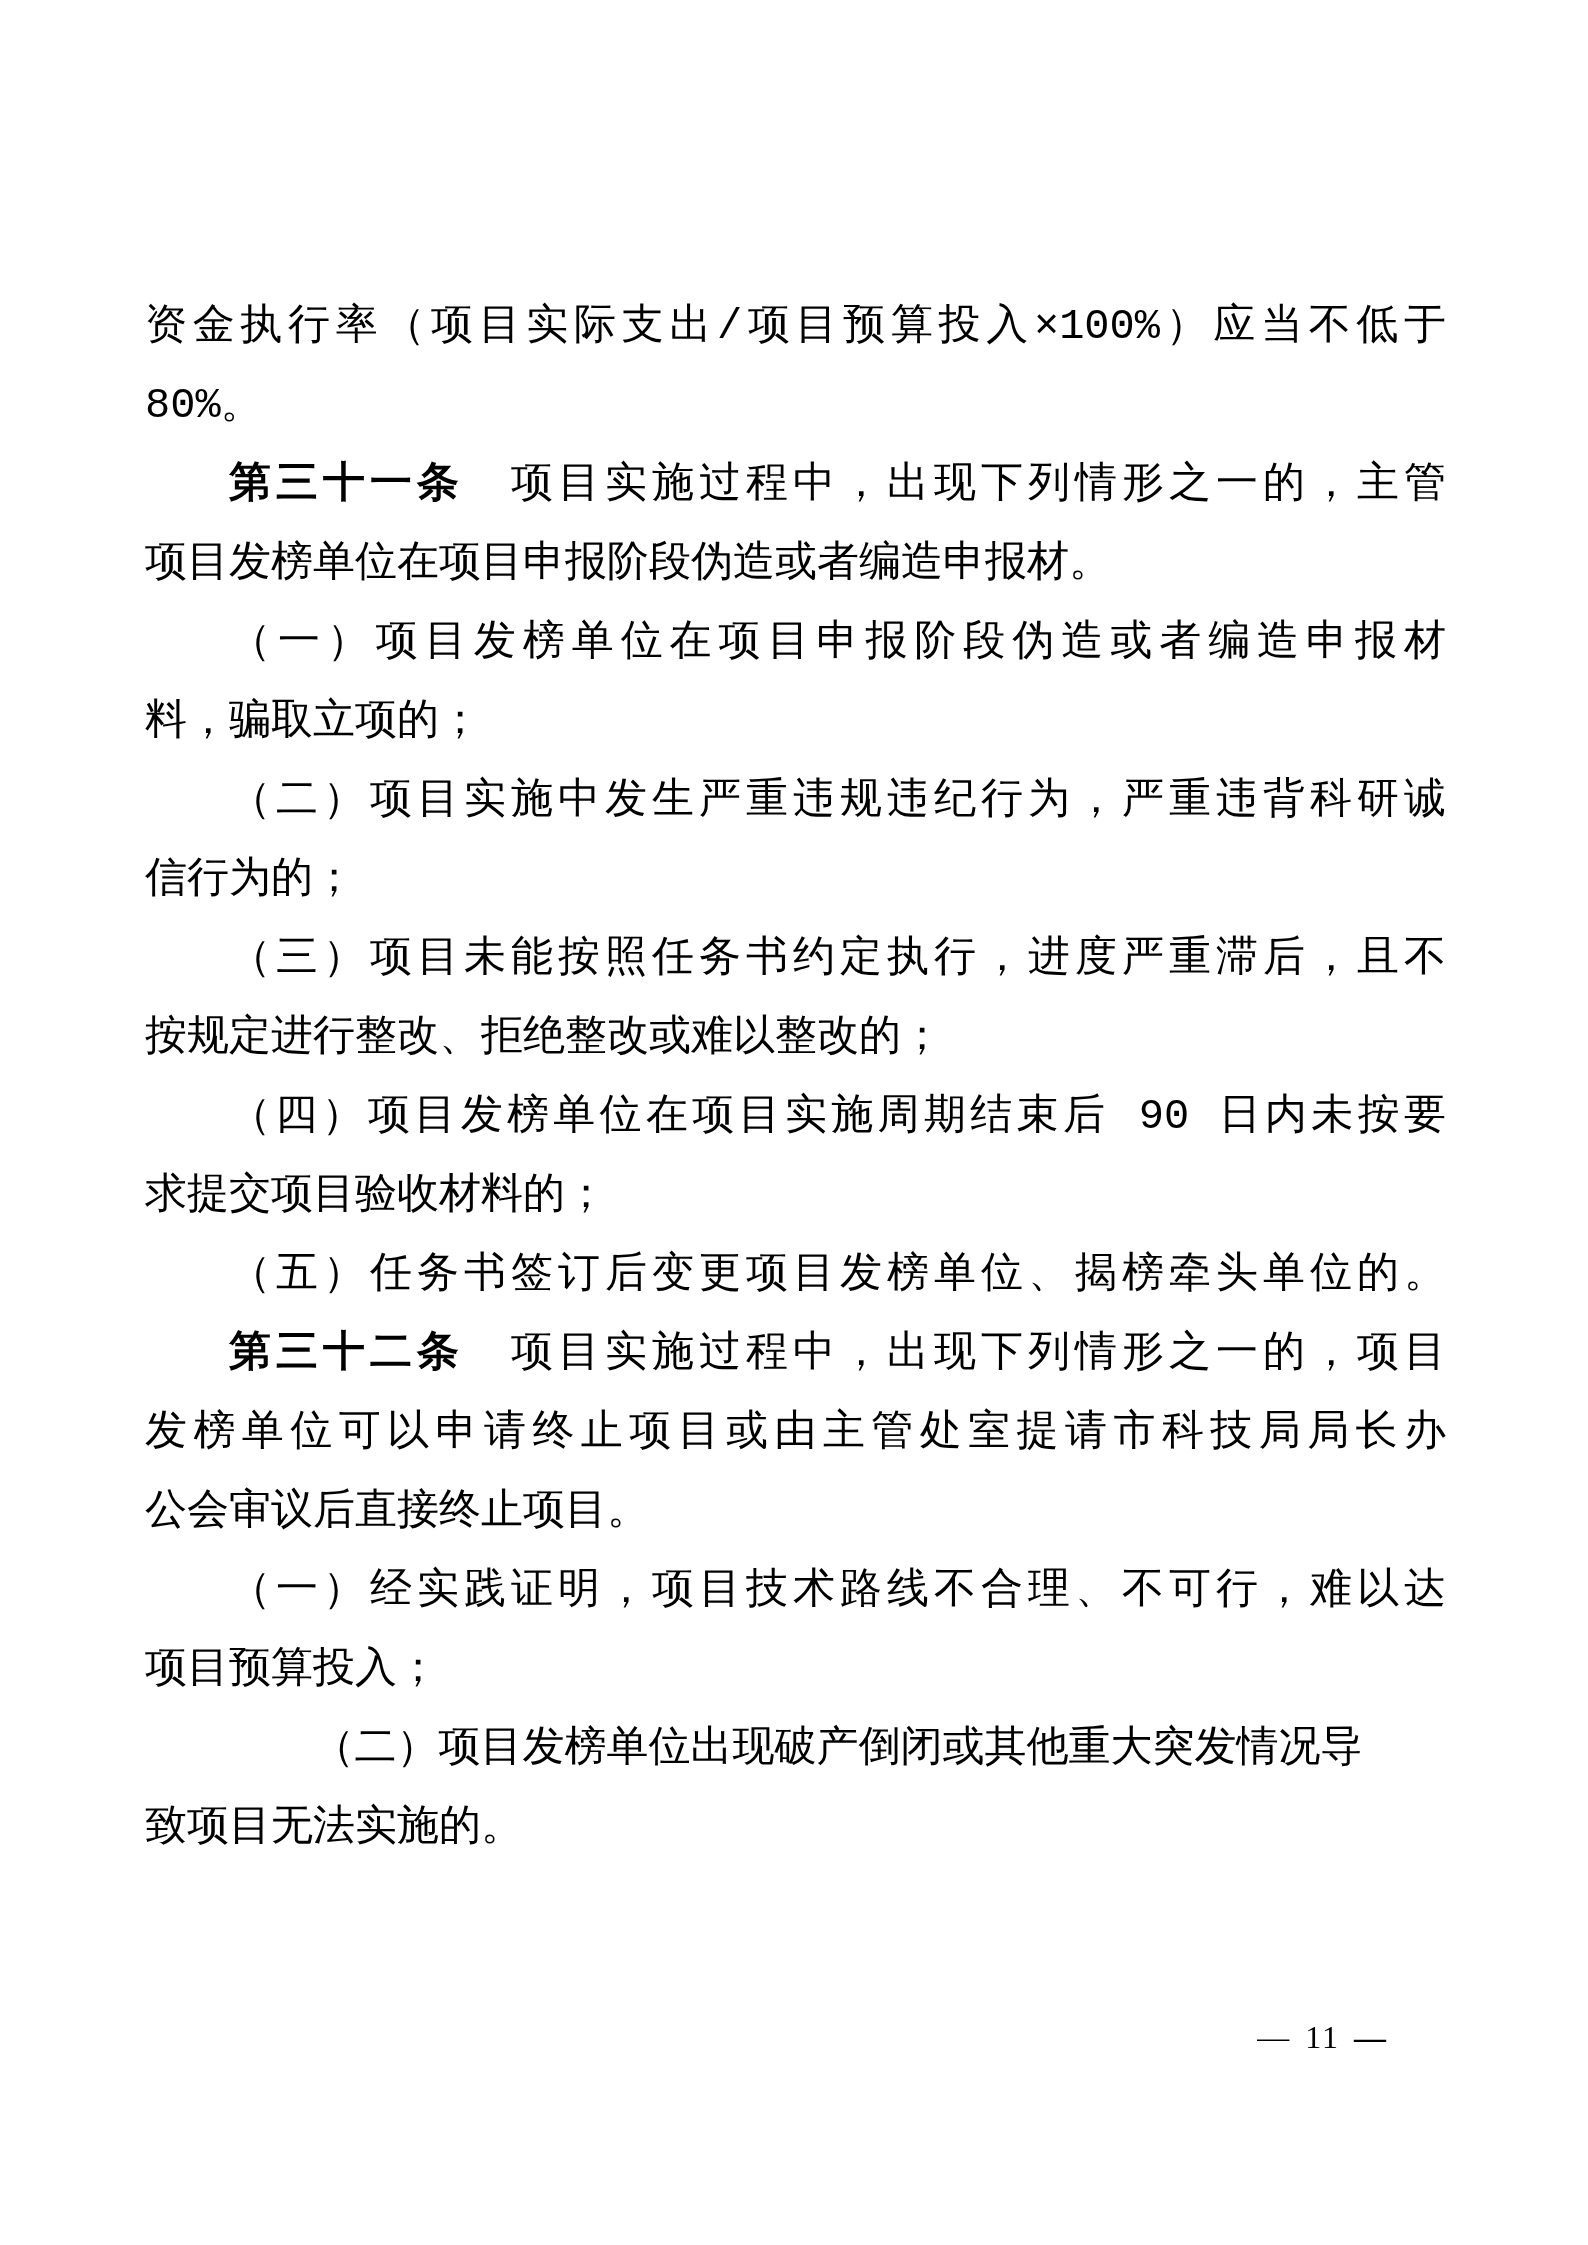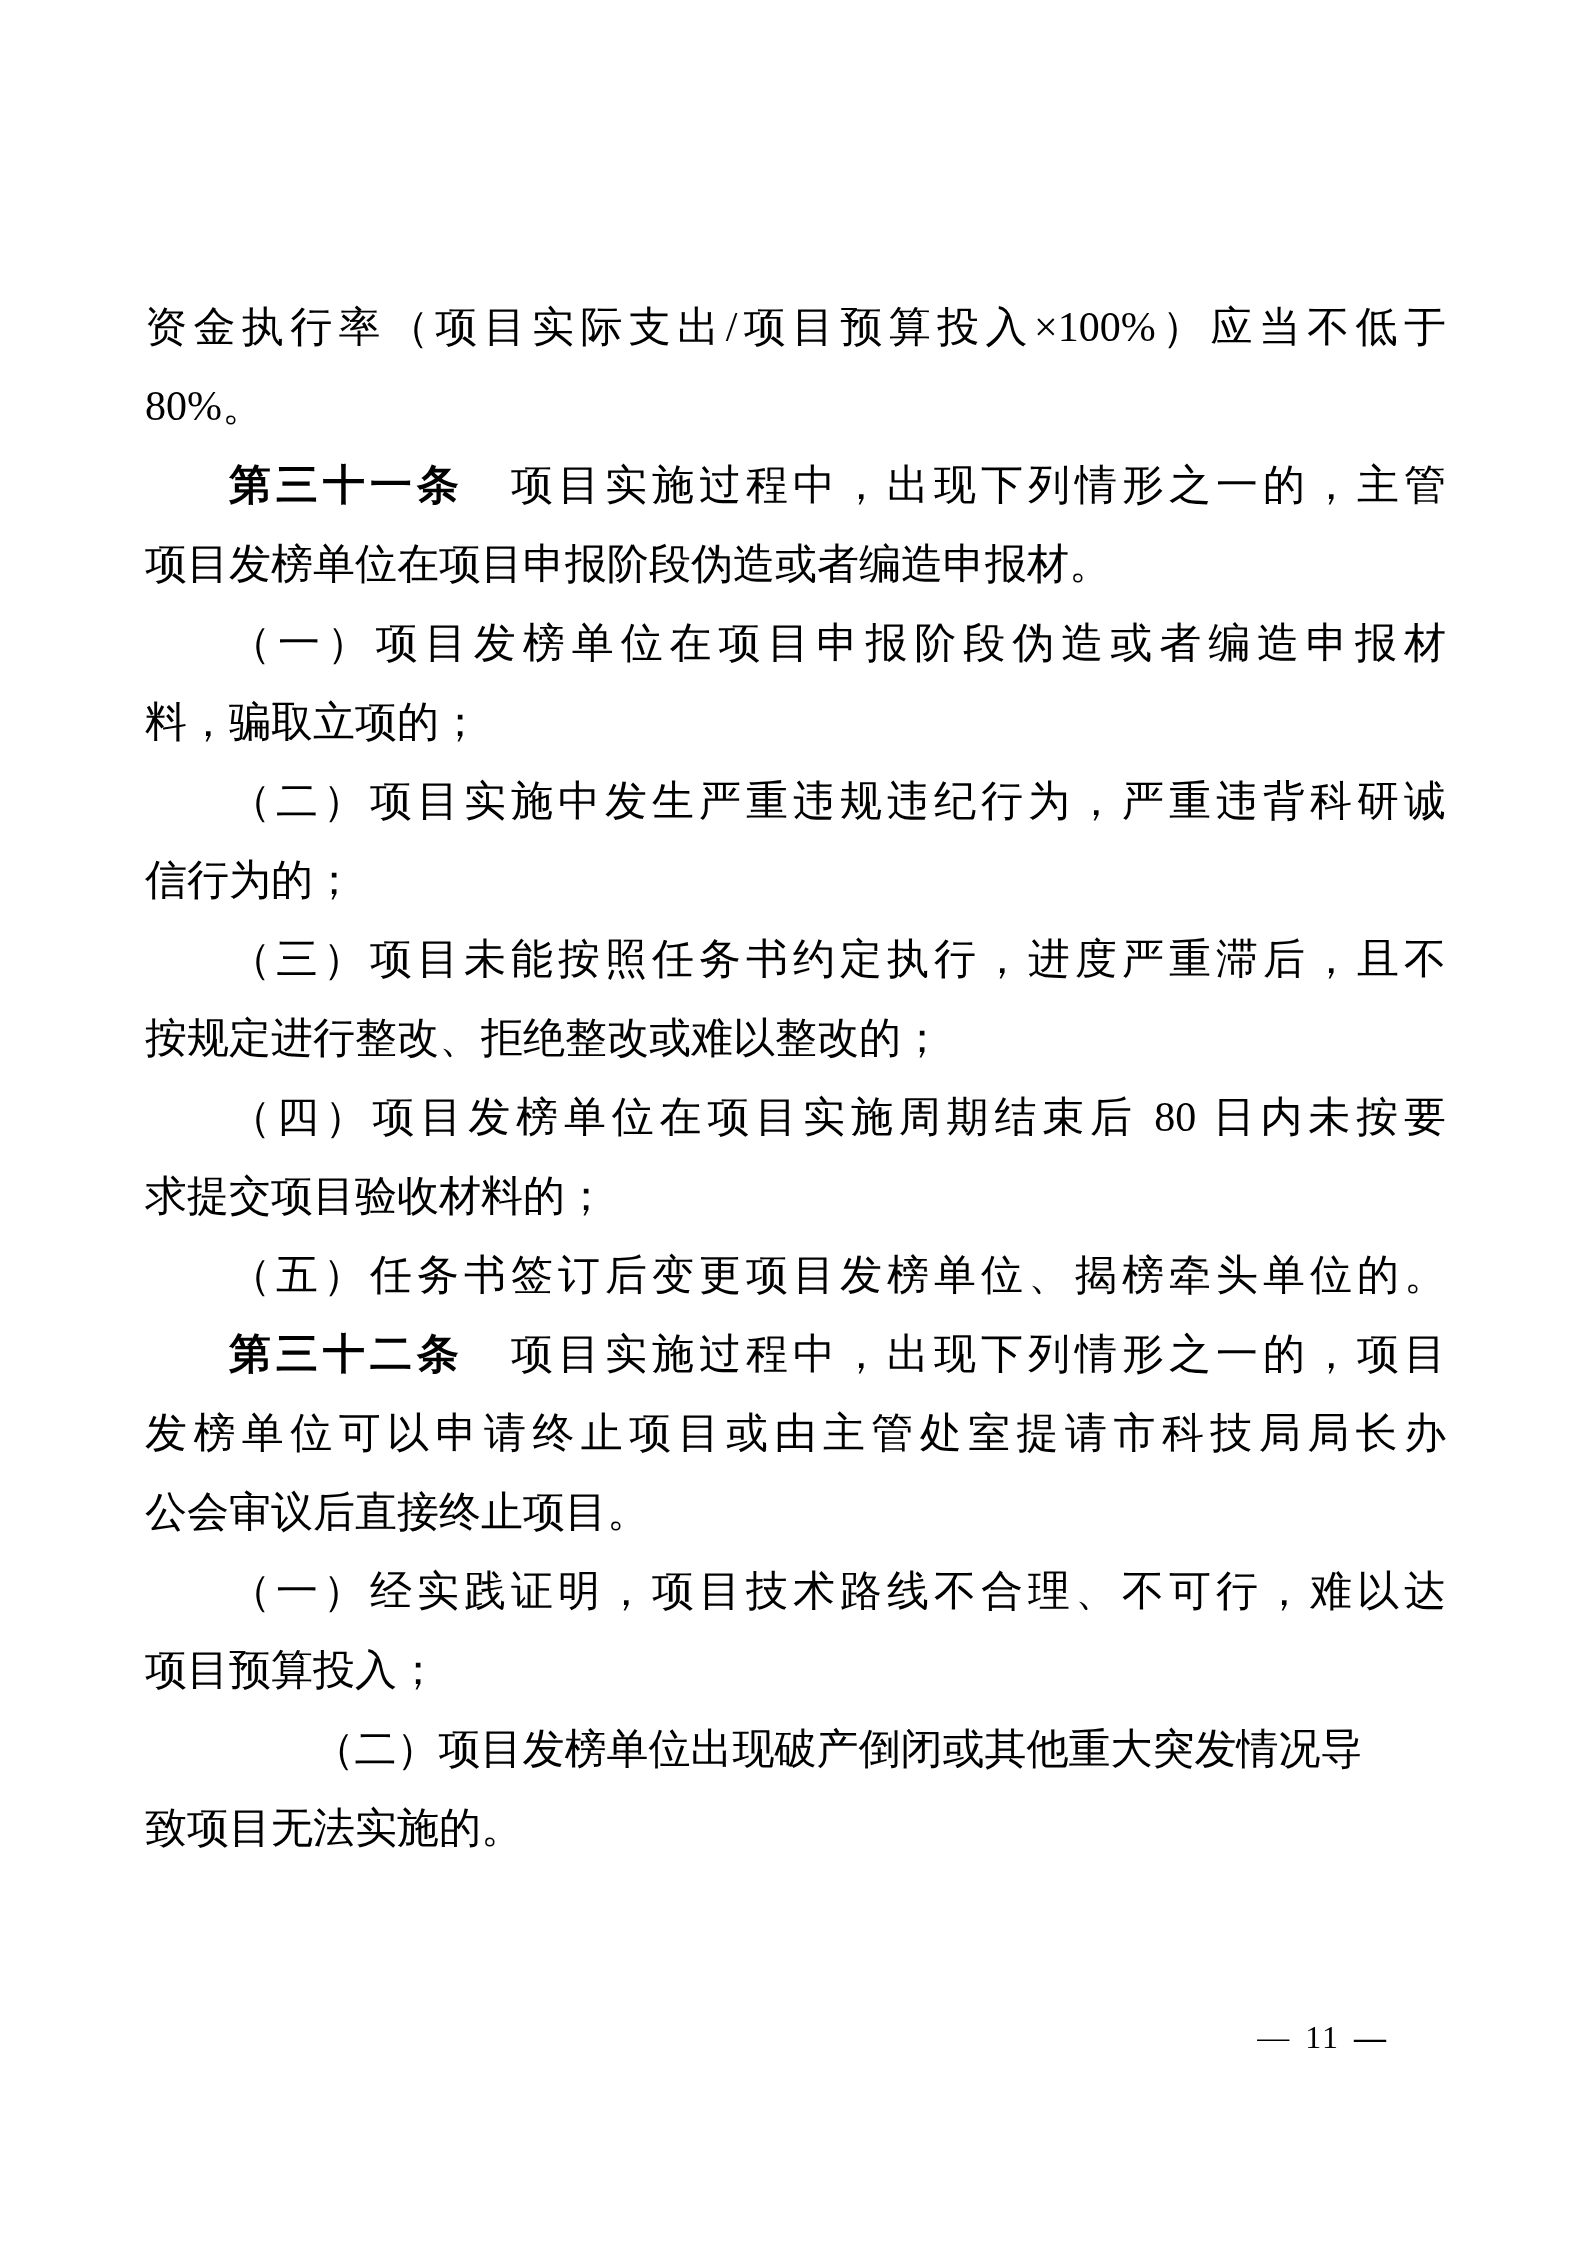--- a/index.html
+++ b/index.html
@@ -17,20 +17,21 @@
     left: 145px;
     top: 288px;
     width: 1301px;
   }
   .line {
     height: 79px;
     line-height: 79px;
     font-size: 42px;
     white-space: pre-wrap;
     text-align: left;
+    font-family: Liberation Mono, monospace;
   }
   .line.justify {
     text-align: justify;
     text-align-last: justify;
     text-justify: inter-character;
   }
   .line.indent {
     padding-left: 84px;
     text-align: center;
   }
@@ -60,21 +61,21 @@
       <div class="line justify"><span>资金执行率（项目实际支出/项目预算投入×100%）应当不低于</span></div>
       <div class="line"><span>80%。</span></div>
       <div class="line justify indent"><span class="bold">第三十一条</span><span>　项目实施过程中，出现下列情形之一的，主管</span></div>
       <div class="line"><span>项目发榜单位在项目申报阶段伪造或者编造申报材。</span></div>
       <div class="line justify indent"><span>（一）项目发榜单位在项目申报阶段伪造或者编造申报材</span></div>
       <div class="line"><span>料，骗取立项的；</span></div>
       <div class="line justify indent"><span>（二）项目实施中发生严重违规违纪行为，严重违背科研诚</span></div>
       <div class="line"><span>信行为的；</span></div>
       <div class="line justify indent"><span>（三）项目未能按照任务书约定执行，进度严重滞后，且不</span></div>
       <div class="line"><span>按规定进行整改、拒绝整改或难以整改的；</span></div>
-      <div class="line justify indent"><span>（四）项目发榜单位在项目实施周期结束后 80 日内未按要</span></div>
+      <div class="line justify indent"><span>（四）项目发榜单位在项目实施周期结束后 90 日内未按要</span></div>
       <div class="line"><span>求提交项目验收材料的；</span></div>
       <div class="line justify indent"><span>（五）任务书签订后变更项目发榜单位、揭榜牵头单位的。</span></div>
       <div class="line justify indent"><span class="bold">第三十二条</span><span>　项目实施过程中，出现下列情形之一的，项目</span></div>
       <div class="line justify"><span>发榜单位可以申请终止项目或由主管处室提请市科技局局长办</span></div>
       <div class="line"><span>公会审议后直接终止项目。</span></div>
       <div class="line justify indent"><span>（一）经实践证明，项目技术路线不合理、不可行，难以达</span></div>
       <div class="line"><span>项目预算投入；</span></div>
       <div class="line indent"><span>（二）项目发榜单位出现破产倒闭或其他重大突发情况导</span></div>
       <div class="line"><span>致项目无法实施的。</span></div>
     </div>

